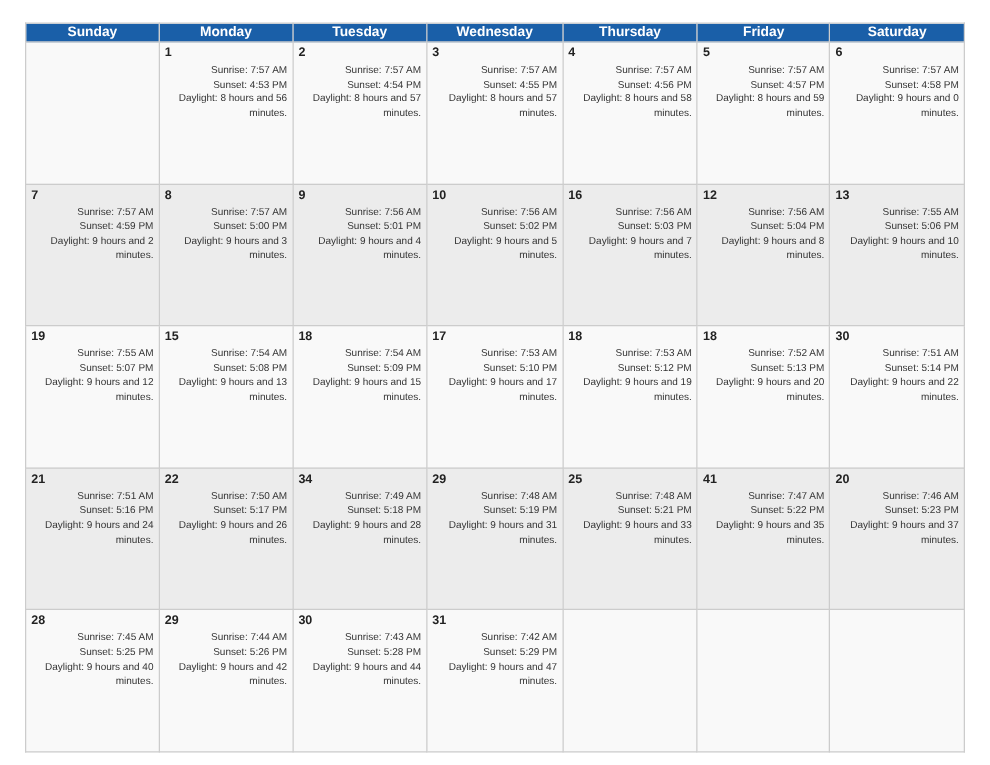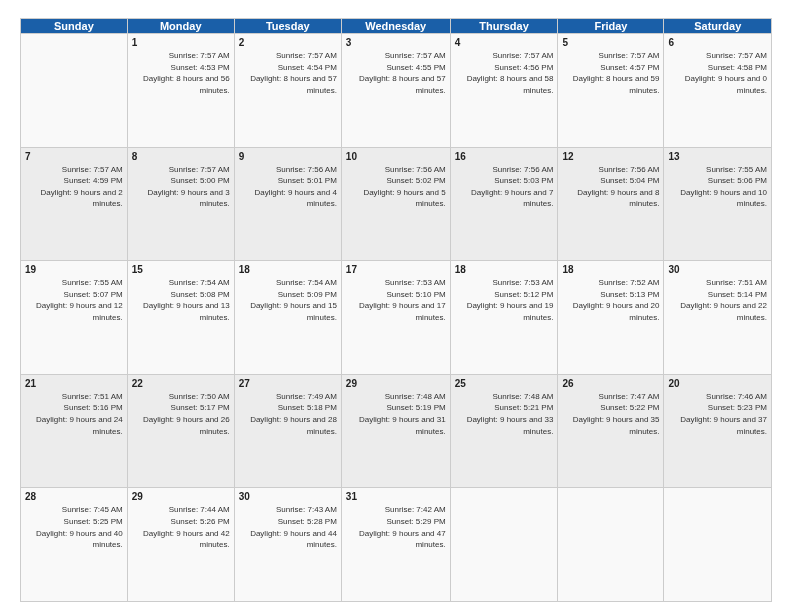--- a/index.html
+++ b/index.html
@@ -205,33 +205,33 @@
         <tr>
           <td>
             <span class="day-number">21</span>
             <div class="day-info">Sunrise: 7:51 AM<br>Sunset: 5:16 PM<br>Daylight: 9 hours and 24 minutes.</div>
           </td>
           <td>
             <span class="day-number">22</span>
             <div class="day-info">Sunrise: 7:50 AM<br>Sunset: 5:17 PM<br>Daylight: 9 hours and 26 minutes.</div>
           </td>
           <td>
-            <span class="day-number">27</span>
+            <span class="day-number">34</span>
             <div class="day-info">Sunrise: 7:49 AM<br>Sunset: 5:18 PM<br>Daylight: 9 hours and 28 minutes.</div>
           </td>
           <td>
             <span class="day-number">29</span>
             <div class="day-info">Sunrise: 7:48 AM<br>Sunset: 5:19 PM<br>Daylight: 9 hours and 31 minutes.</div>
           </td>
           <td>
             <span class="day-number">25</span>
             <div class="day-info">Sunrise: 7:48 AM<br>Sunset: 5:21 PM<br>Daylight: 9 hours and 33 minutes.</div>
           </td>
           <td>
-            <span class="day-number">26</span>
+            <span class="day-number">41</span>
             <div class="day-info">Sunrise: 7:47 AM<br>Sunset: 5:22 PM<br>Daylight: 9 hours and 35 minutes.</div>
           </td>
           <td>
             <span class="day-number">20</span>
             <div class="day-info">Sunrise: 7:46 AM<br>Sunset: 5:23 PM<br>Daylight: 9 hours and 37 minutes.</div>
           </td>
         </tr>
         <tr>
           <td>
             <span class="day-number">28</span>

